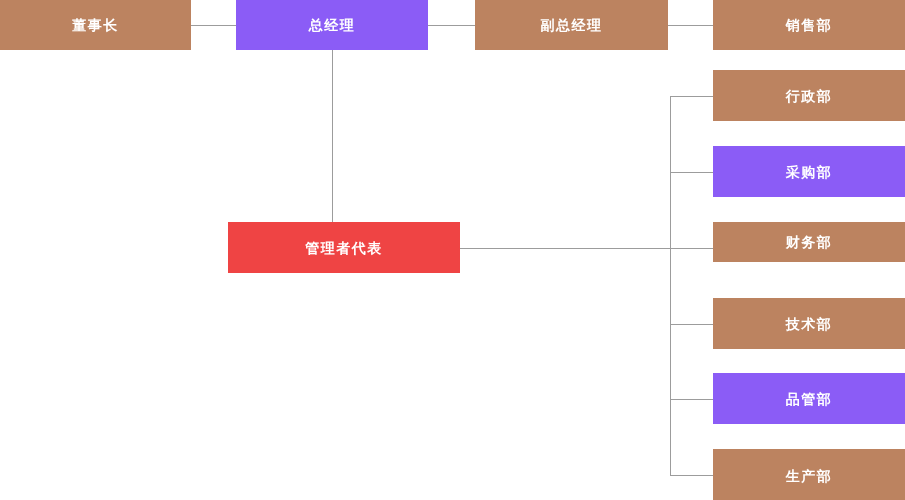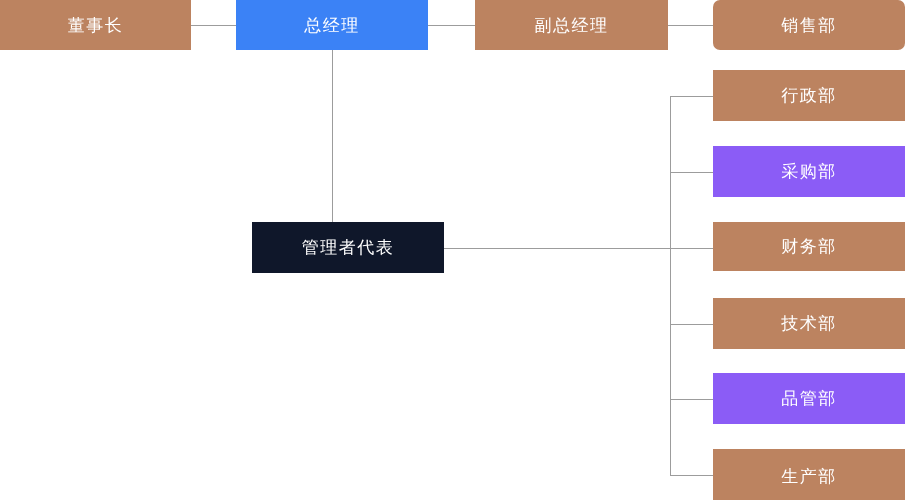--- a/index.html
+++ b/index.html
@@ -18,22 +18,22 @@
     background: #ffffff;
     overflow: hidden;
   }
   .node-box {
     position: absolute;
     box-sizing: border-box;
     display: flex;
     align-items: center;
     justify-content: center;
     color: #ffffff;
-    font-size: 17px;
-    font-weight: 400;
+    font-size: 14px;
+    font-weight: 700;
     letter-spacing: 1.5px;
     line-height: 1;
     white-space: nowrap;
     user-select: none;
   }
   .connector {
     position: absolute;
     background: #9c9c9c;
   }
   .connector.h {
@@ -58,24 +58,24 @@
       <div class="connector h" style="left: 670px; top: 96px; background: rgb(156, 156, 156); width: 43px;"></div>
       <div class="connector h" style="left: 670px; top: 172px; background: rgb(156, 156, 156); width: 43px;"></div>
       <div class="connector h" style="left: 670px; top: 248px; background: rgb(156, 156, 156); width: 43px;"></div>
       <div class="connector h" style="left: 670px; top: 324px; background: rgb(156, 156, 156); width: 43px;"></div>
       <div class="connector h" style="left: 670px; top: 399px; background: rgb(156, 156, 156); width: 43px;"></div>
       <div class="connector h" style="left: 670px; top: 475px; background: rgb(156, 156, 156); width: 43px;"></div>
     </div>
 
   <div id="node-layer">
       <div class="node-box" style="left: 0px; top: 0px; width: 191px; height: 50px; background: rgb(188, 131, 96); color: rgb(255, 255, 255);">董事长</div>
-      <div class="node-box" style="left: 236px; top: 0px; width: 192px; height: 50px; background: #3b82f6; color: rgb(255, 255, 255);">总经理</div>
+      <div class="node-box" style="left: 236px; top: 0px; width: 192px; height: 50px; background: #8b5cf6; color: rgb(255, 255, 255);">总经理</div>
       <div class="node-box" style="left: 475px; top: 0px; width: 193px; height: 50px; background: rgb(188, 131, 96); color: rgb(255, 255, 255);">副总经理</div>
-      <div class="node-box" style="left: 713px; top: 0px; width: 192px; height: 50px; background: rgb(188, 131, 96); color: rgb(255, 255, 255); border-radius: 7px;">销售部</div>
-      <div class="node-box" style="left: 252px; top: 222px; width: 192px; height: 51px; background: #0f172a; color: rgb(255, 255, 255);">管理者代表</div>
+      <div class="node-box" style="left: 713px; top: 0px; width: 192px; height: 50px; background: rgb(188, 131, 96); color: rgb(255, 255, 255);">销售部</div>
+      <div class="node-box" style="left: 228px; top: 222px; width: 232px; height: 51px; background: #ef4444; color: rgb(255, 255, 255);">管理者代表</div>
       <div class="node-box" style="left: 713px; top: 70px; width: 192px; height: 51px; background: rgb(188, 131, 96); color: rgb(255, 255, 255);">行政部</div>
       <div class="node-box" style="left: 713px; top: 146px; width: 192px; height: 51px; background: #8b5cf6; color: rgb(255, 255, 255);">采购部</div>
-      <div class="node-box" style="left: 713px; top: 222px; width: 192px; height: 49px; background: rgb(188, 131, 96); color: rgb(255, 255, 255);">财务部</div>
+      <div class="node-box" style="left: 713px; top: 222px; width: 192px; height: 40px; background: rgb(188, 131, 96); color: rgb(255, 255, 255);">财务部</div>
       <div class="node-box" style="left: 713px; top: 298px; width: 192px; height: 51px; background: rgb(188, 131, 96); color: rgb(255, 255, 255);">技术部</div>
       <div class="node-box" style="left: 713px; top: 373px; width: 192px; height: 51px; background: #8b5cf6; color: rgb(255, 255, 255);">品管部</div>
       <div class="node-box" style="left: 713px; top: 449px; width: 192px; height: 54px; background: rgb(188, 131, 96); color: rgb(255, 255, 255);">生产部</div>
     </div>
 </div>
 
 </body></html>

